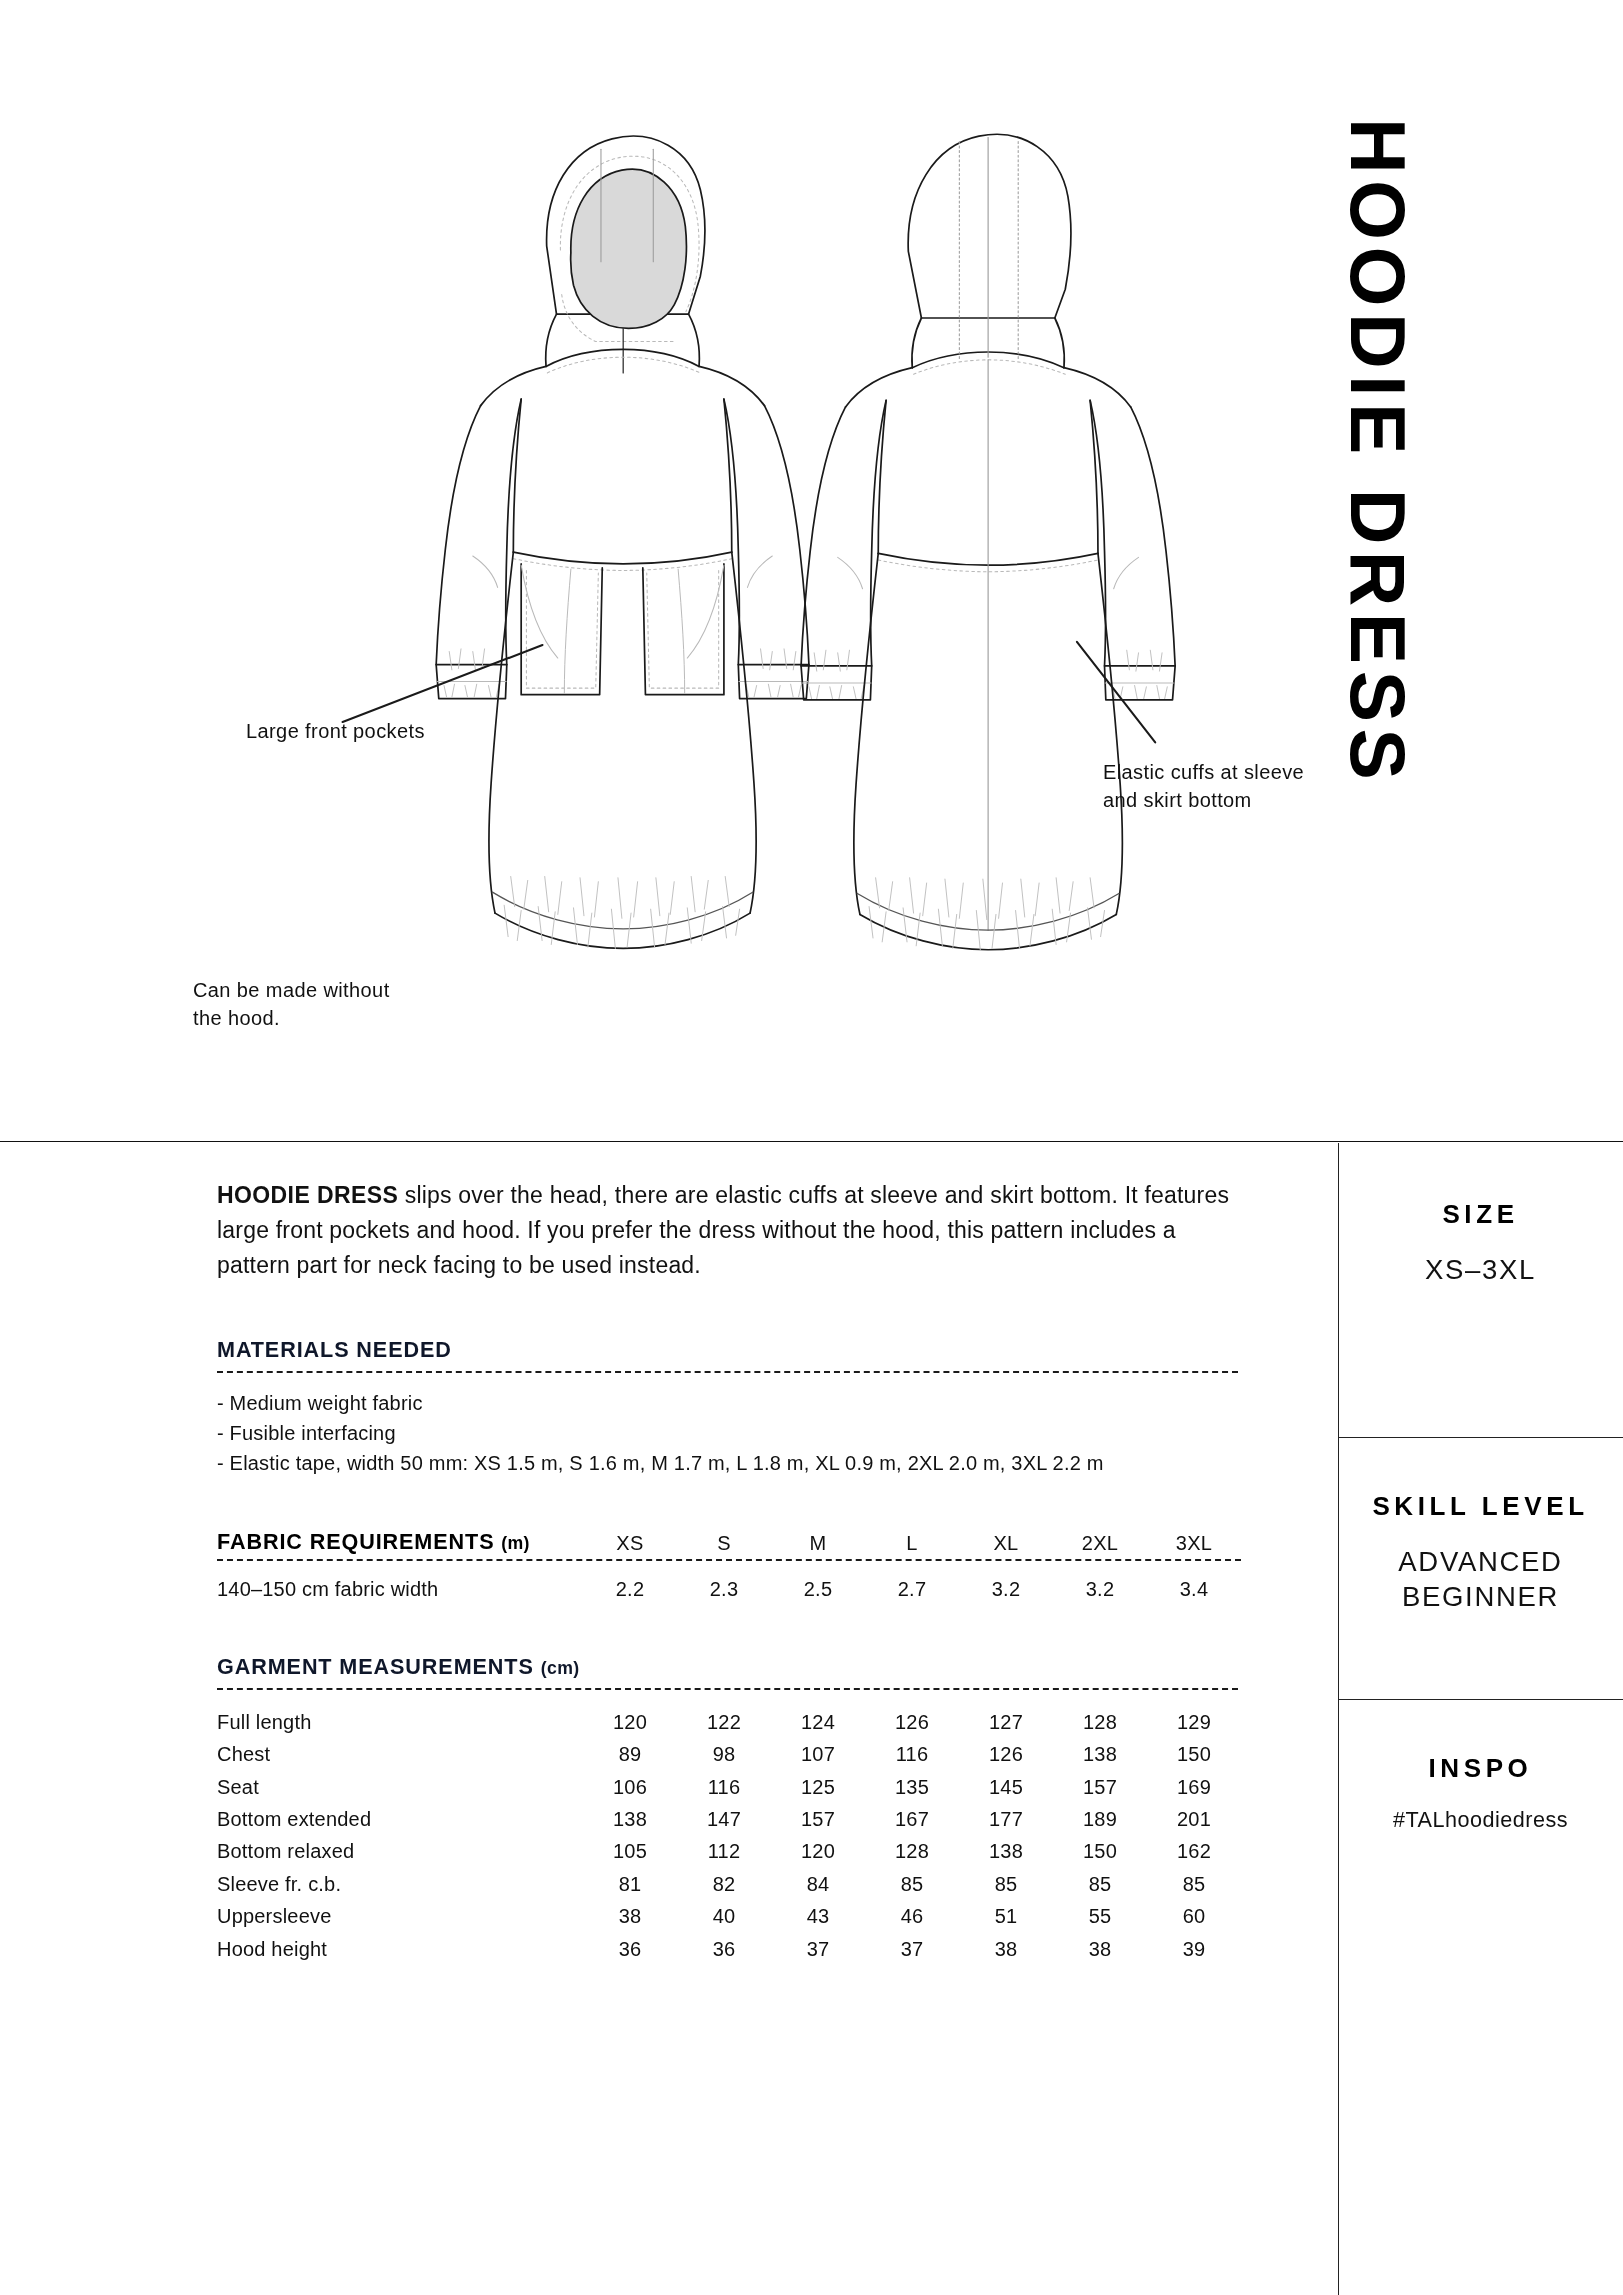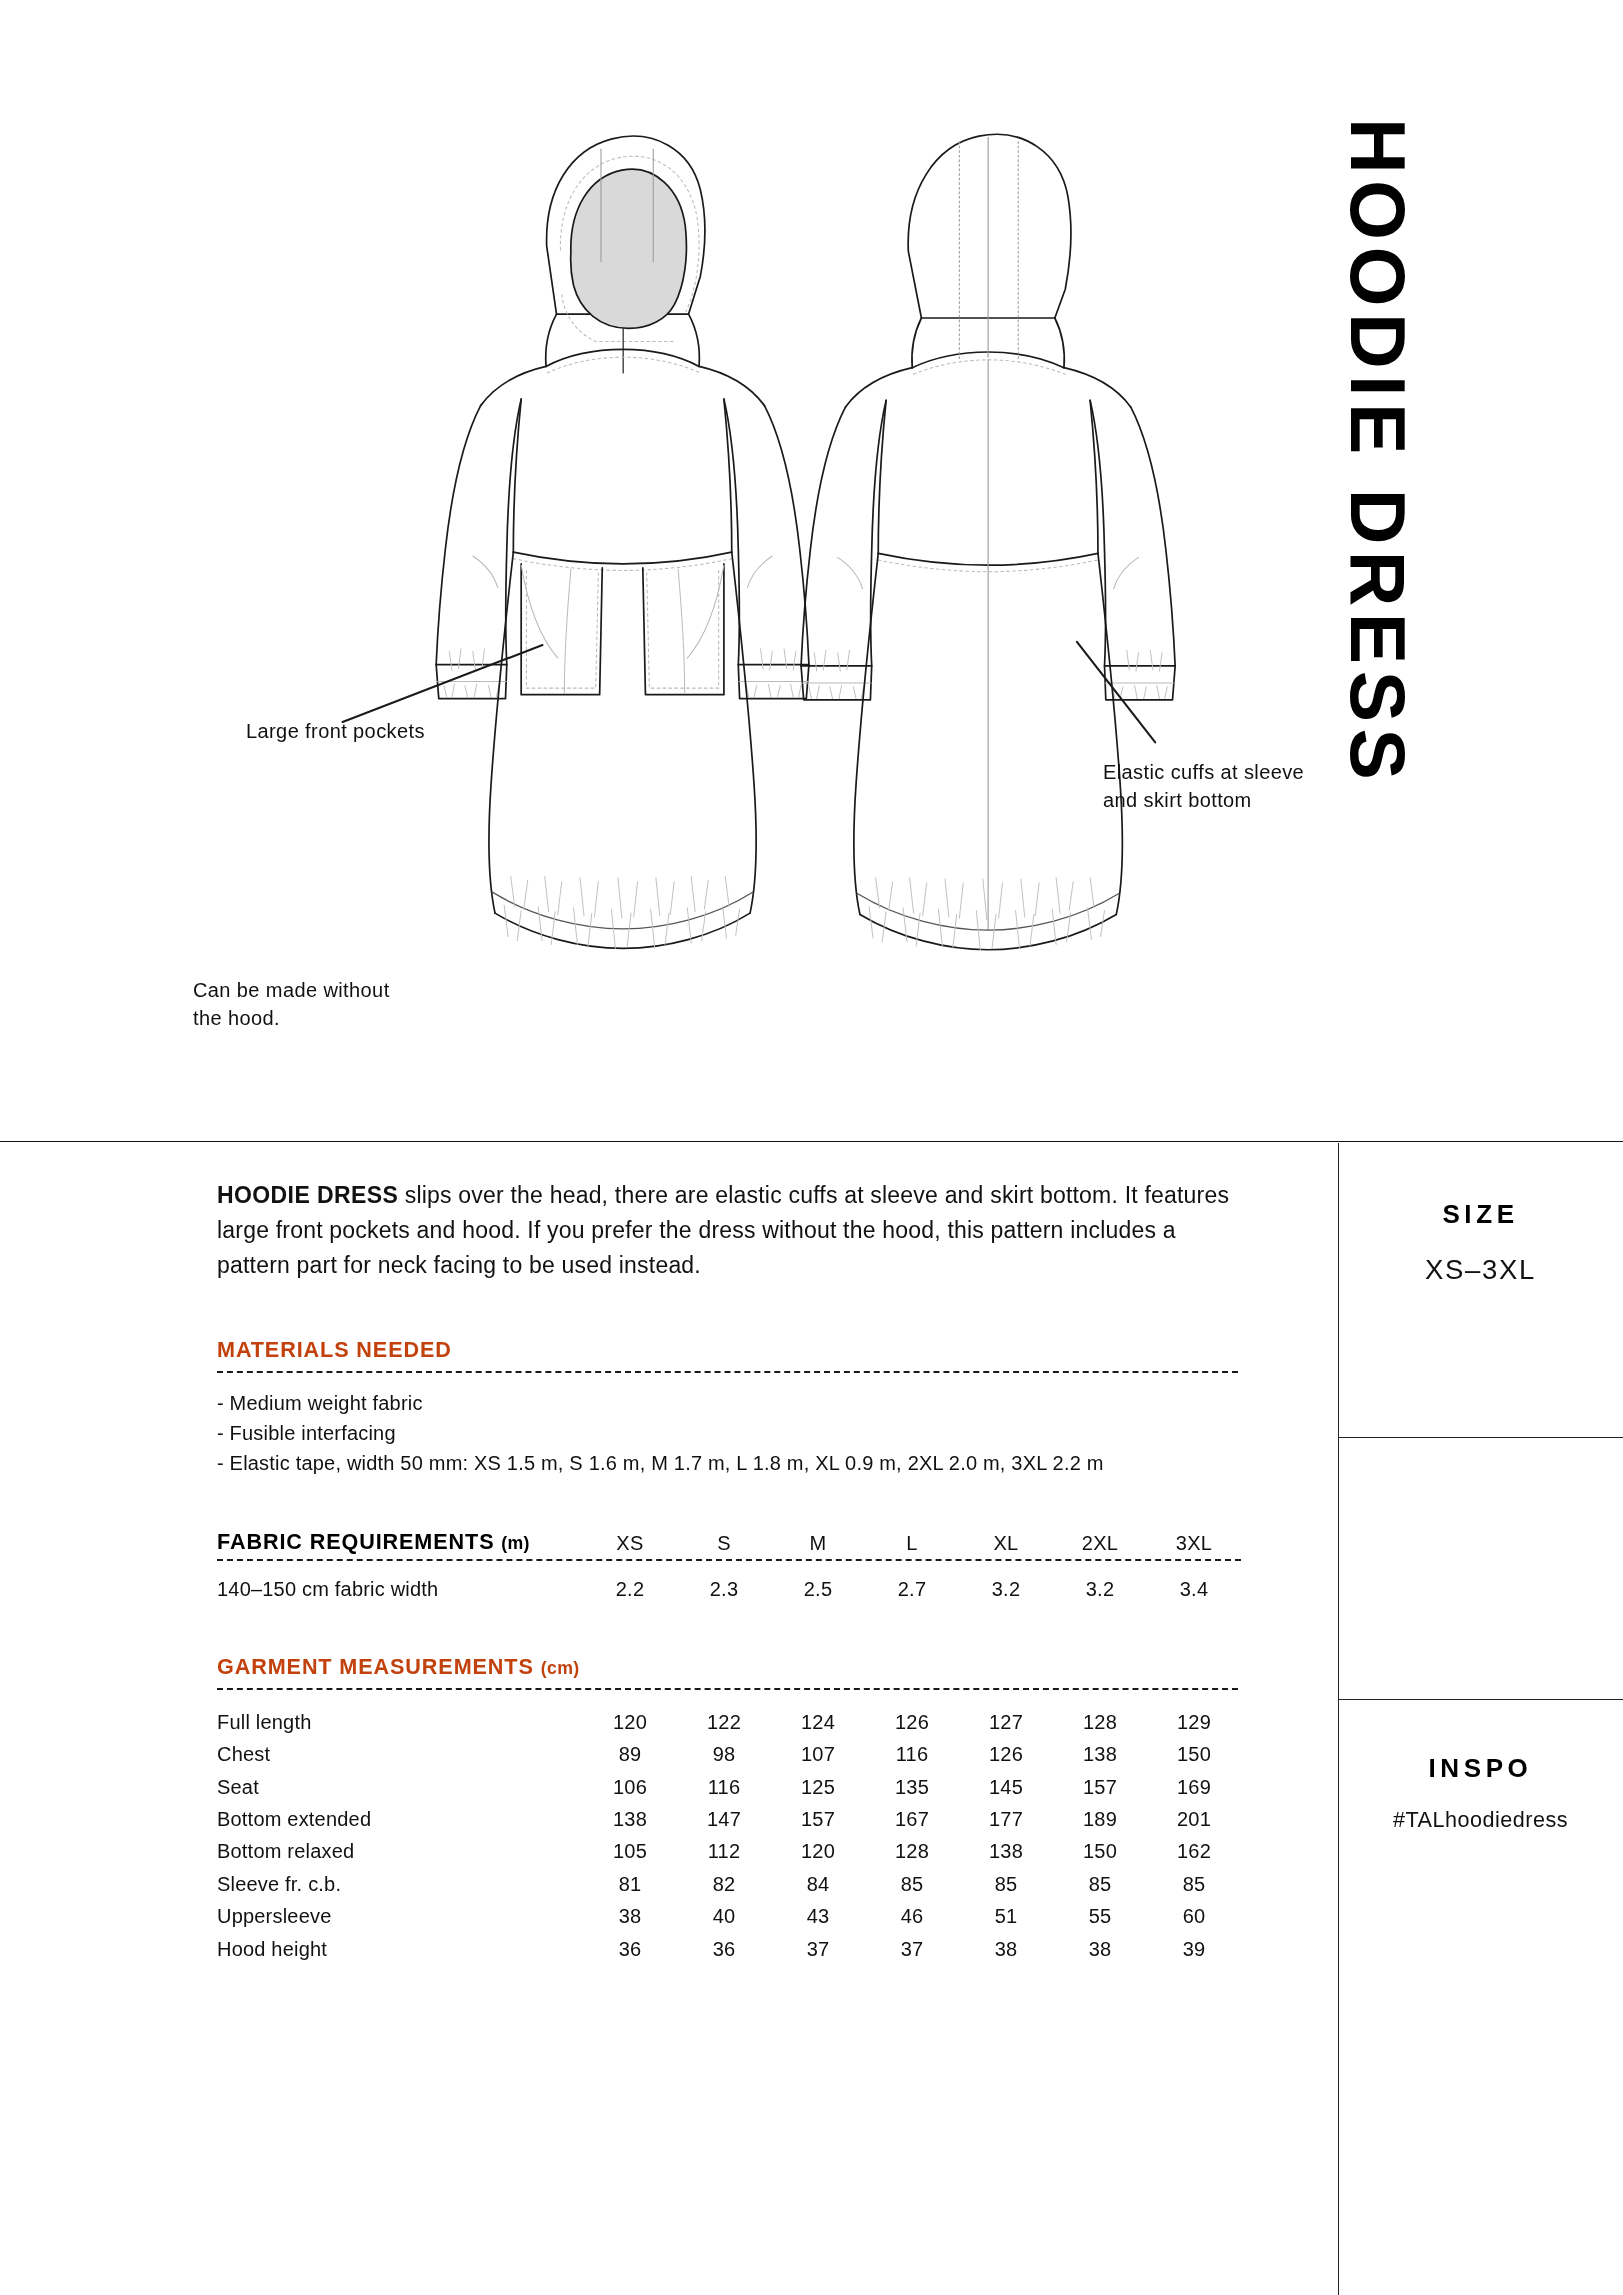--- a/index.html
+++ b/index.html
@@ -81,21 +81,21 @@
   #content{position:absolute;left:193px;top:1178px;width:1021px;margin-left:24px;}
 
   #intro{
     font-size:23px;line-height:1.52;letter-spacing:0.2px;
     color:#111;font-weight:400;
     margin:0 0 54px 0;
   }
   #intro .lead{font-weight:700;letter-spacing:0.4px;}
 
   .section-head{
-    font-size:21.6px;font-weight:700;letter-spacing:0.9px;color:#c2410c;
+    font-size:21.6px;font-weight:700;letter-spacing:0.9px;color:#0f172a;
     margin:0 0 7.9px 0;
   }
   .section-head .unit{font-size:17.7px;letter-spacing:0.4px;}
   .dashrule{
     height:0;border-top:2px dashed #1a1a1a;
     margin:0 0 15.7px 0;width:100%;
   }
 
   #materials{margin-bottom:51px;}
   .mat-list{list-style:none;margin:0;padding:0;}
@@ -390,20 +390,25 @@
   <div id="main-rule"></div>
   <div id="sidebar-vline"></div>
   <div class="sidebar-rule" id="sidebar-rule-1"></div>
   <div class="sidebar-rule" id="sidebar-rule-2"></div>
 
   <div class="side-block" id="side-size">
     <div class="side-head">SIZE</div>
     <div class="side-body">XS–3XL</div>
   </div>
 
+  <div class="side-block" id="side-skill">
+    <div class="side-head">SKILL LEVEL</div>
+    <div class="side-body" style="white-space:pre-line;">ADVANCED
+BEGINNER</div>
+  </div>
 
   <div class="side-block" id="side-inspo">
     <div class="side-head">INSPO</div>
     <div class="side-body small">#TALhoodiedress</div>
   </div>
 
   <div id="content">
 
     <p id="intro">
       <span class="lead">HOODIE DRESS</span><span> slips over the head, there are elastic cuffs at sleeve and skirt bottom. It features large front pockets and hood. If you prefer the dress without the hood, this pattern includes a pattern part for neck facing to be used instead.</span>

